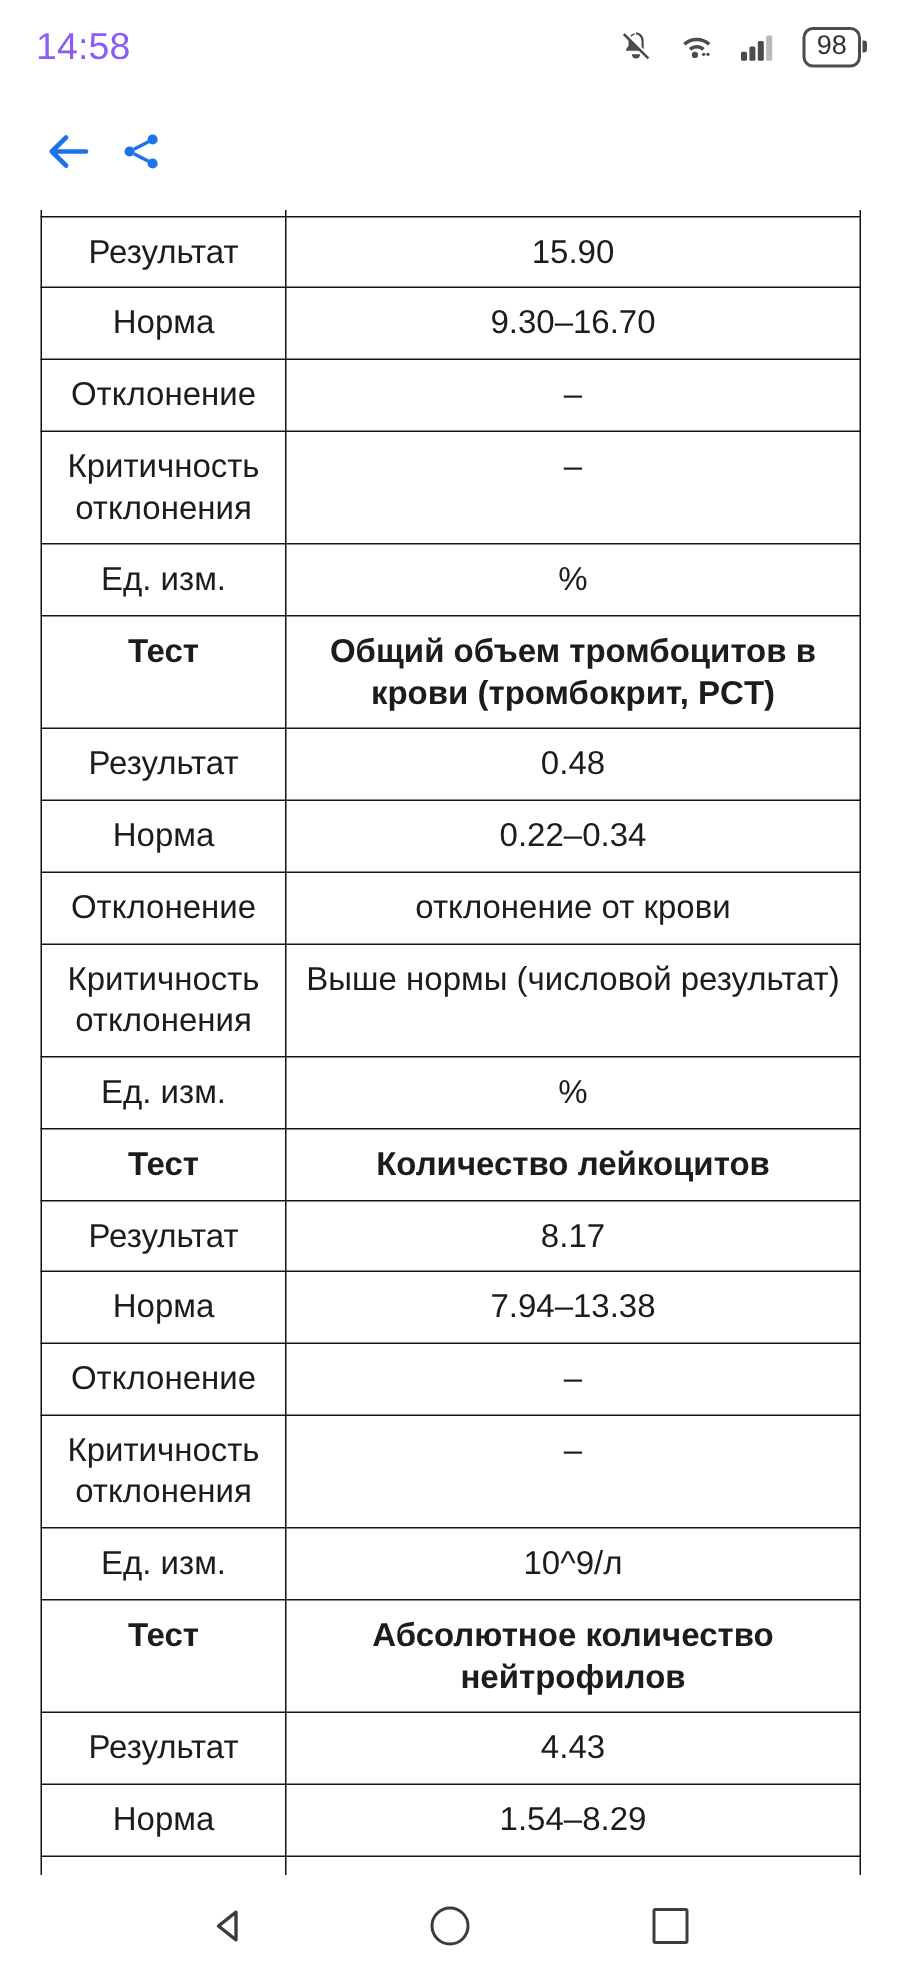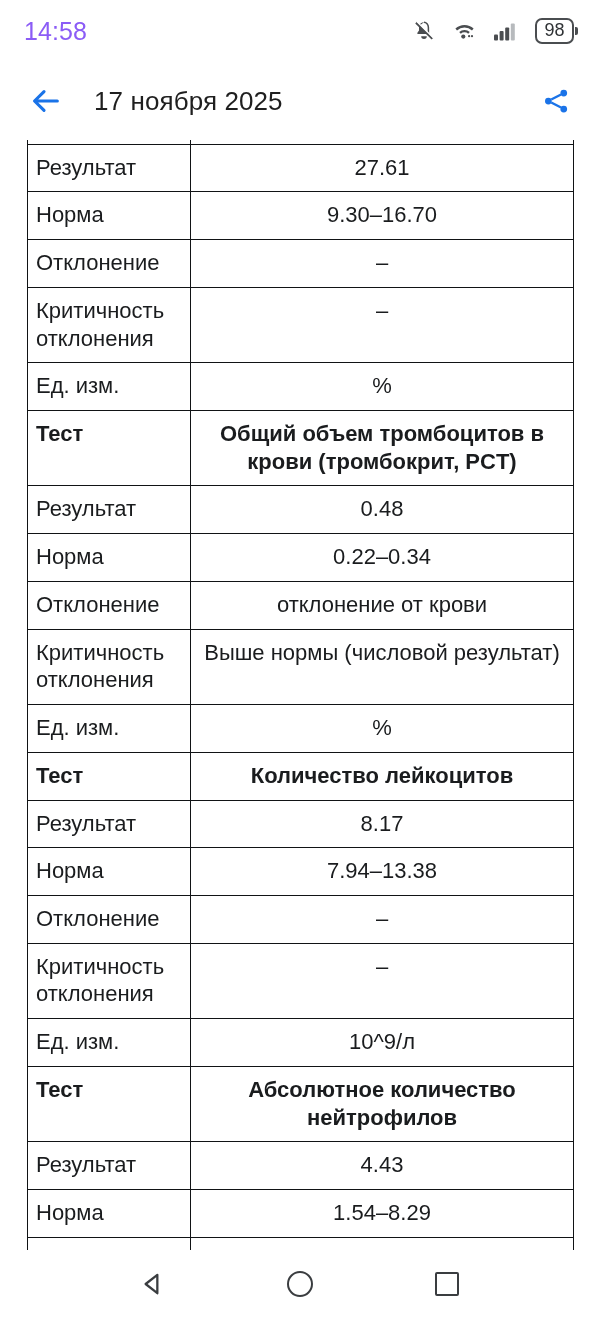--- a/index.html
+++ b/index.html
@@ -54,21 +54,21 @@
   #results-table col.c-label { width:163px; }
   #results-table col.c-value { width:383px; }
   #results-table td {
     border:1.6px solid #111315;
     padding:9px 8px 10px 8px;
     font-size:22px;
     color:#1a1c1e;
     line-height:1.26;
     vertical-align:top;
   }
-  td.label { padding-left:14px; text-align:left; }
+  td.label { padding-left:14px; text-align:center; }
   td.value { text-align:center; padding-left:6px; padding-right:6px; }
   tr.test-row td { font-weight:700; }
   tr.test-row td.value { padding-top:11px; padding-bottom:13px;margin-left:48px; }
   tr.test-row td.label { font-weight:700; }
 
   
   #nav-bar {
     position:absolute; left:0; bottom:0;
     width:100%; height:68px;
     background:#ffffff;
@@ -118,21 +118,20 @@
 
   </div>
 </div>
 
 <div id="app-bar">
   <div id="back-button">
     <svg width="34" height="34" viewBox="0 0 24 24">
       <path d="M20 12H4.4M10.6 5.4 3.9 12l6.7 6.6" fill="none" stroke="#1a73e8" stroke-width="2.2" stroke-linecap="round" stroke-linejoin="round"></path>
     </svg>
   </div>
-  <div id="page-title">17 ноября 2025</div>
   <div id="share-button">
     <svg width="30" height="30" viewBox="0 0 24 24">
       <circle cx="18.2" cy="5.6" r="2.7" fill="#1a73e8"></circle>
       <circle cx="18.2" cy="18.4" r="2.7" fill="#1a73e8"></circle>
       <circle cx="5.9" cy="12" r="2.7" fill="#1a73e8"></circle>
       <line x1="8.2" y1="10.8" x2="16" y2="6.8" stroke="#1a73e8" stroke-width="1.9"></line>
       <line x1="8.2" y1="13.2" x2="16" y2="17.2" stroke="#1a73e8" stroke-width="1.9"></line>
     </svg>
   </div>
 </div>
@@ -143,21 +142,21 @@
         <col class="c-label">
         <col class="c-value">
       </colgroup>
     <tbody id="results-body">
         <tr class="test-row">
           <td class="label"></td>
           <td class="value">тромбоцитов по объему</td>
         </tr>
         <tr>
           <td class="label">Результат</td>
-          <td class="value">27.61</td>
+          <td class="value">15.90</td>
         </tr>
         <tr>
           <td class="label">Норма</td>
           <td class="value">9.30–16.70</td>
         </tr>
         <tr>
           <td class="label">Отклонение</td>
           <td class="value">–</td>
         </tr>
         <tr>

